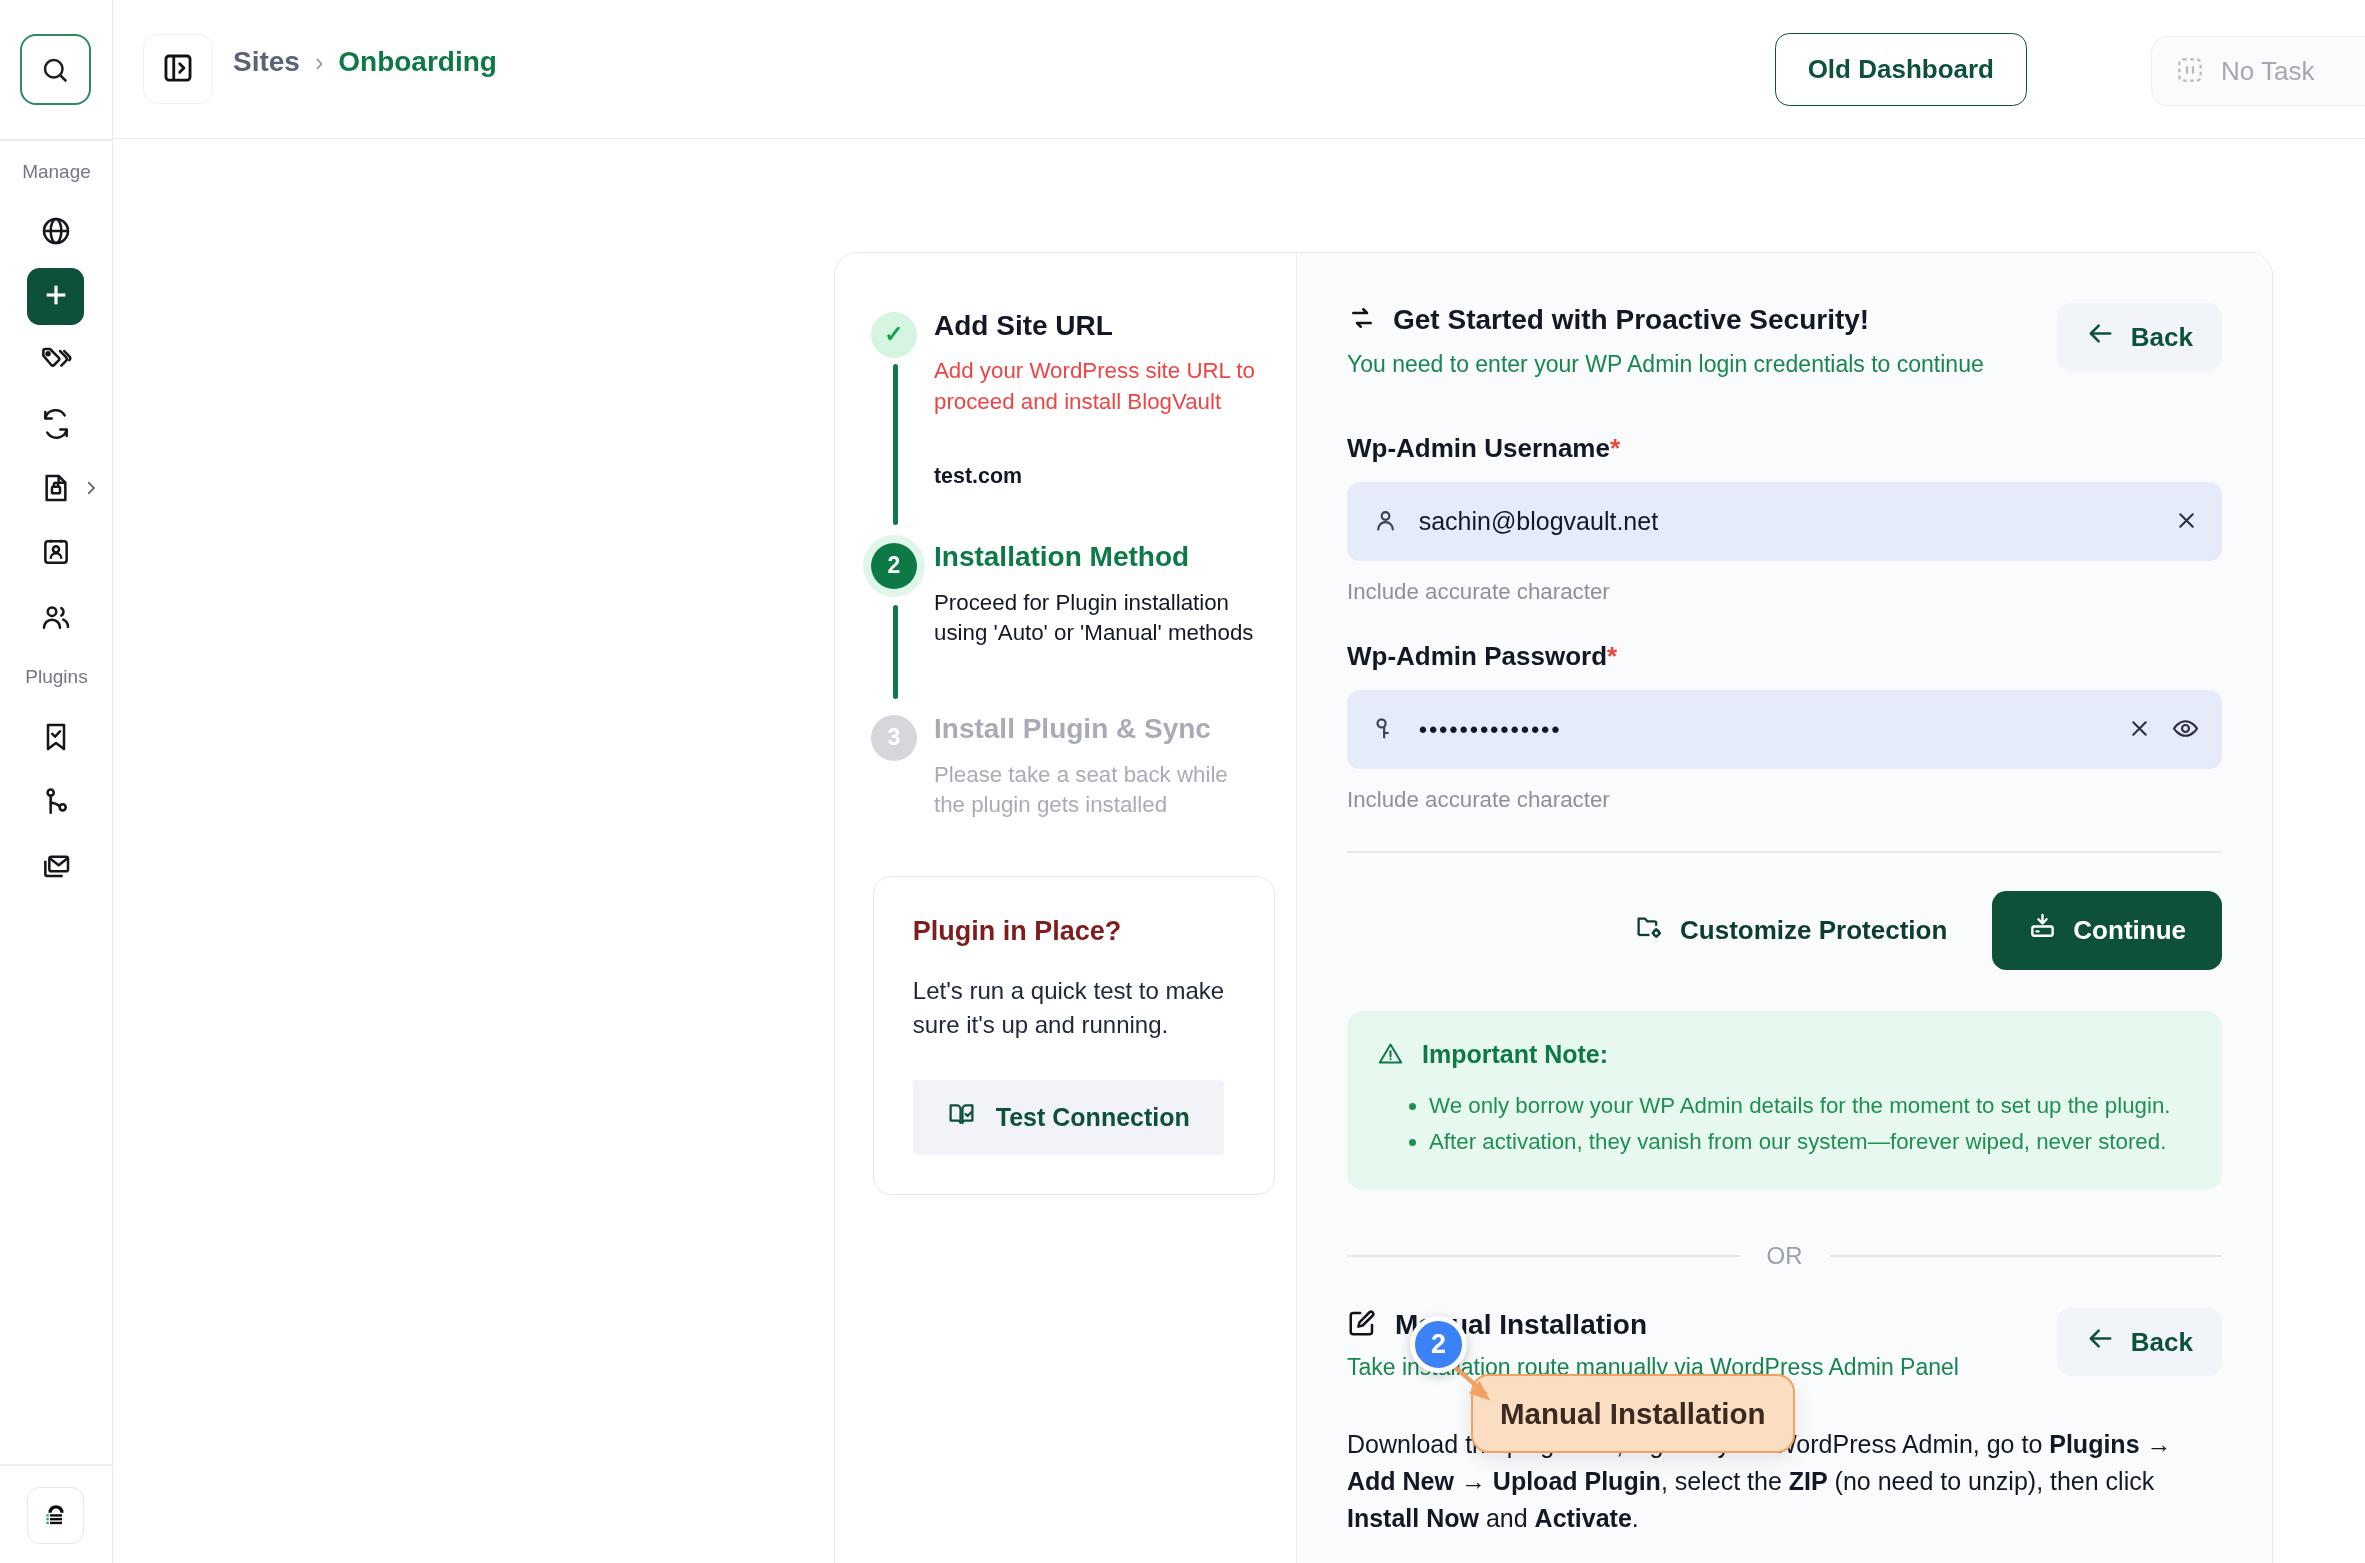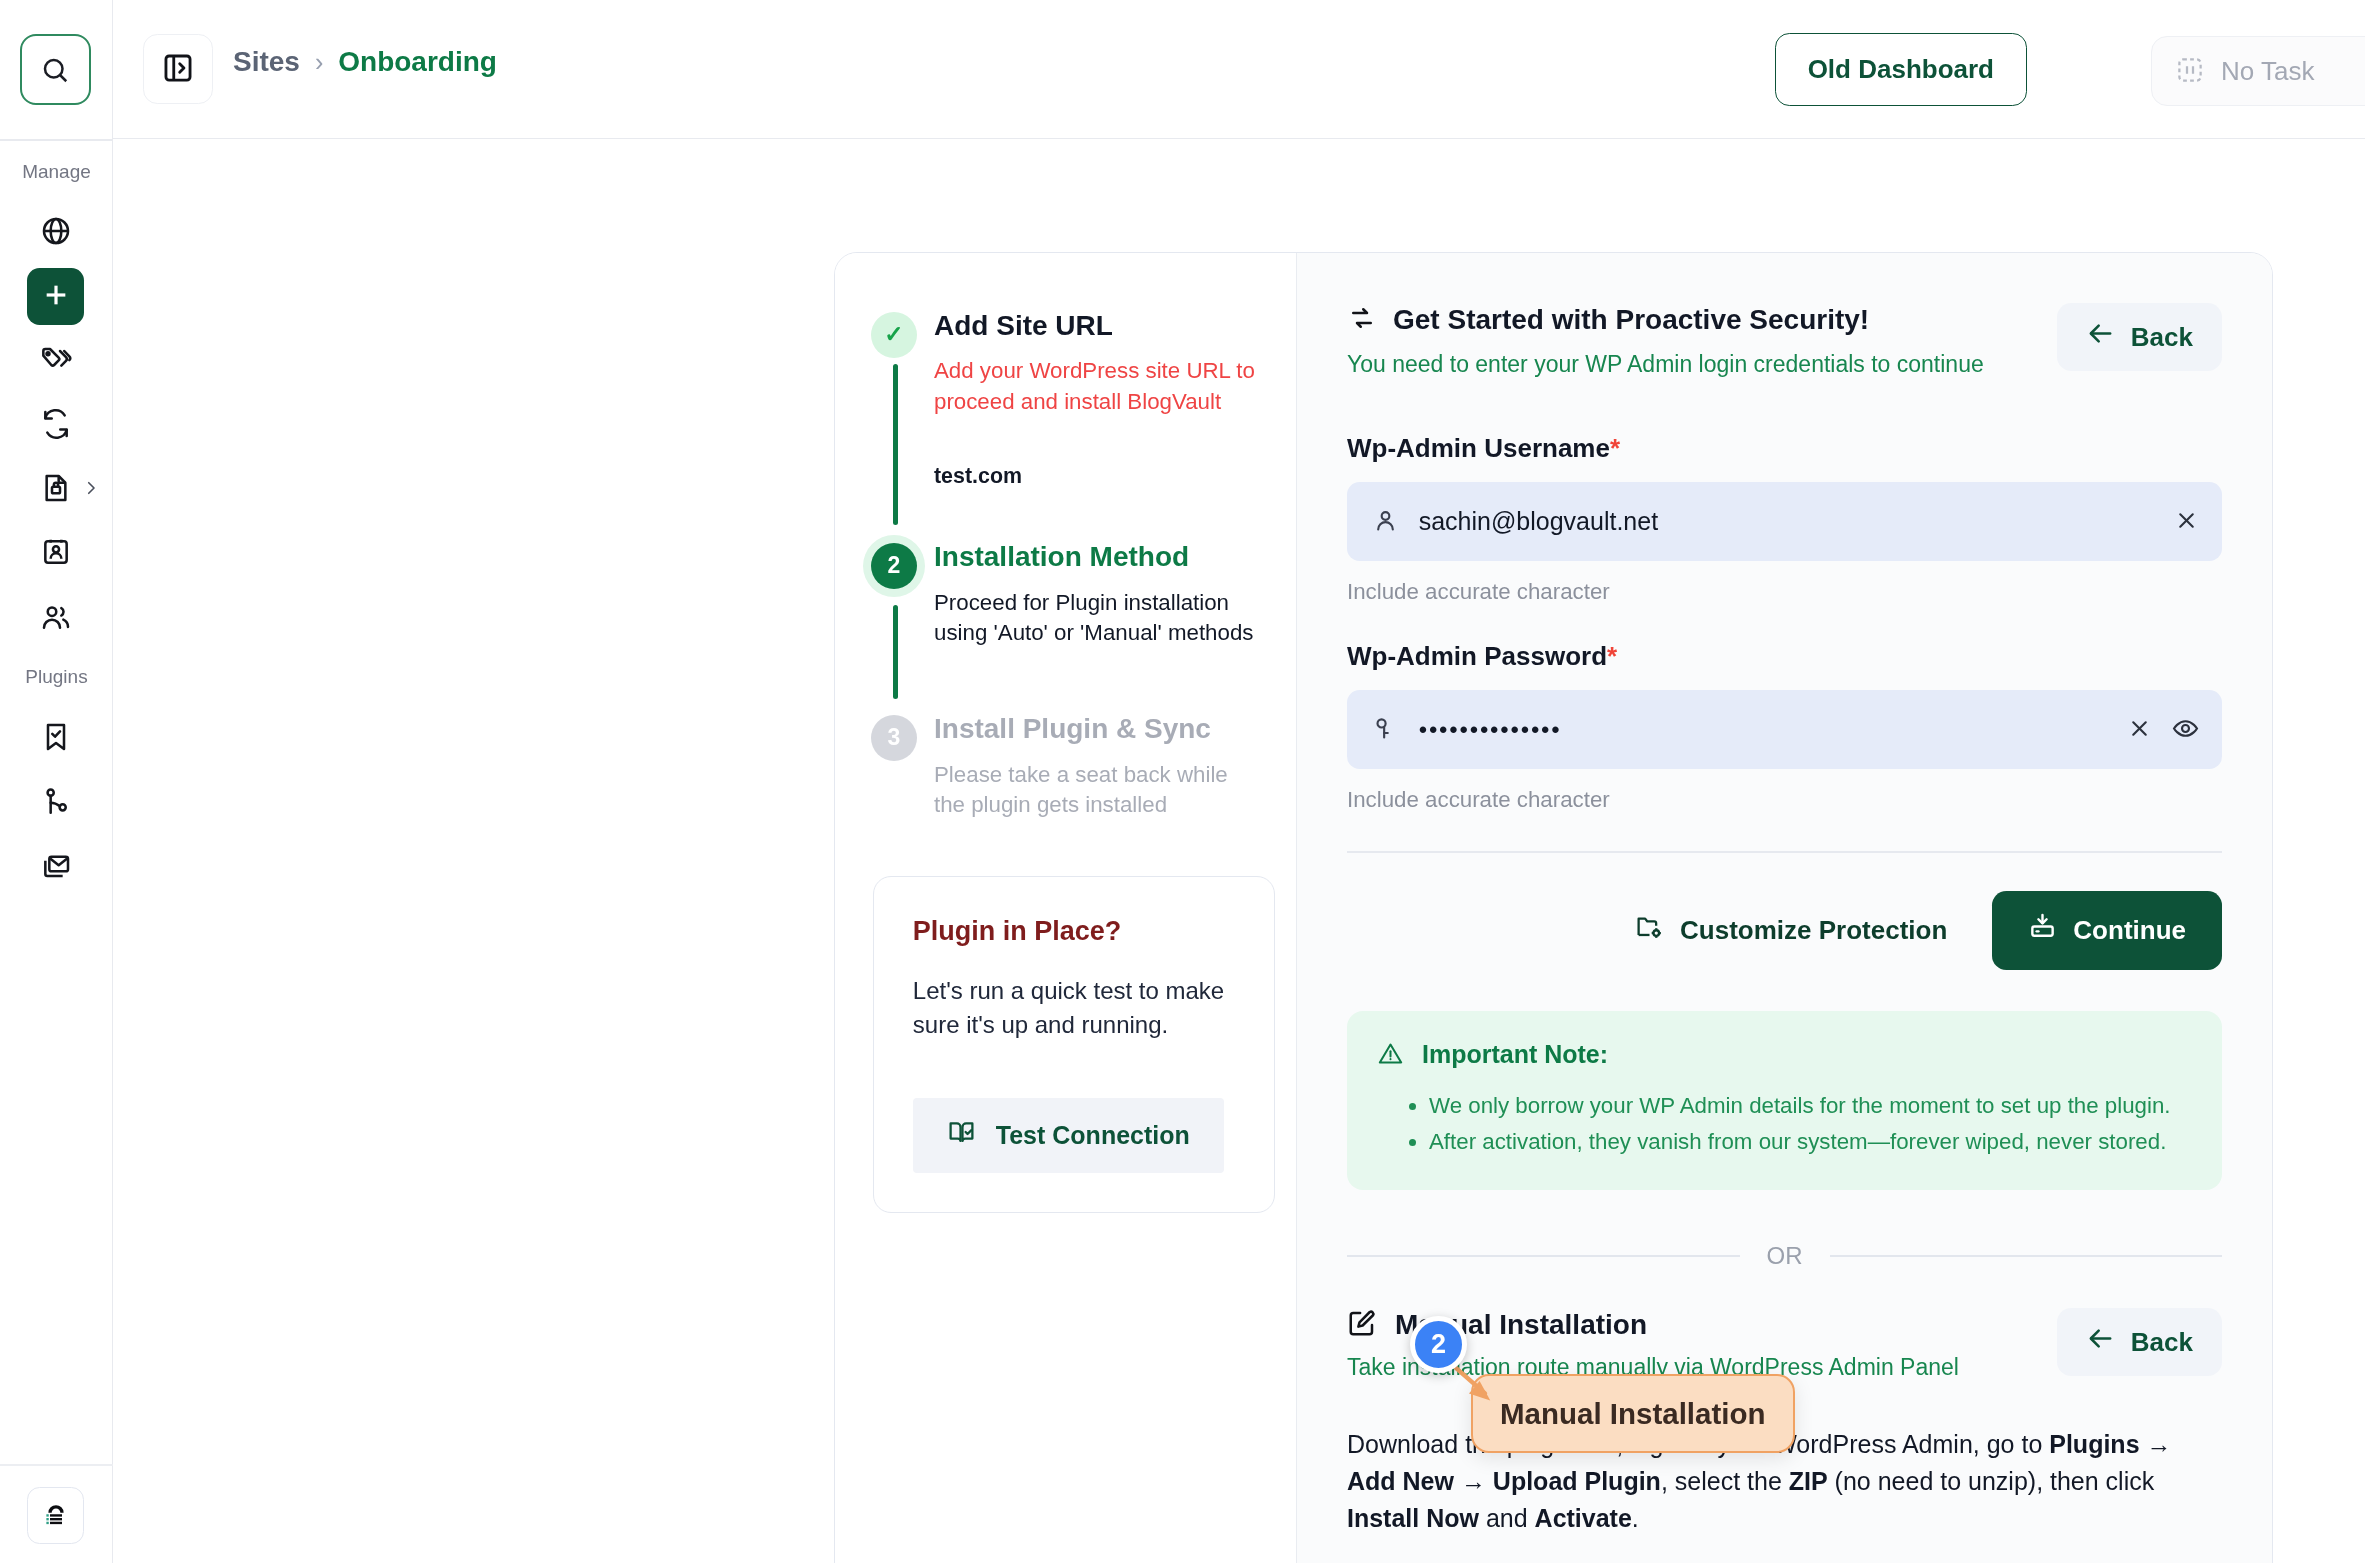--- a/index.html
+++ b/index.html
@@ -113,21 +113,21 @@
   .step-site { font-size: 21.4px; font-weight: 700; color: #121826; margin-top: 46px; }
 
   .plugin-card {
     margin-top: 55px; margin-left: 1.8px;
     width: 402px; border: 1.8px solid #e4e8f0; border-radius: 18px;
     padding: 39px 36px 39px 39px; background: #fff;
   }
   .pc-title { font-size: 27px; font-weight: 700; color: #7f1d1d; }
   .pc-text { font-size: 24px; color: #20283a; line-height: 1.42; margin-top: 27px; }
   .pc-btn {
-    margin-top: 56px; height: 75px; width: 311px;
+    margin-top: 38px; height: 75px; width: 311px;
     background: #f1f3f8; border: none; border-radius: 4px;
     display: flex; align-items: center; justify-content: center; gap: 20px;
     color: #0d5238; font-size: 25px; font-weight: 700;
     font-family: "Liberation Sans", sans-serif;
   }
 
   
   .rp-head { display: flex; align-items: flex-start; justify-content: space-between; }
   .rp-title-row { display: flex; align-items: center; gap: 16px; }
   .rp-title { font-size: 28px; font-weight: 700; color: #121826; }

